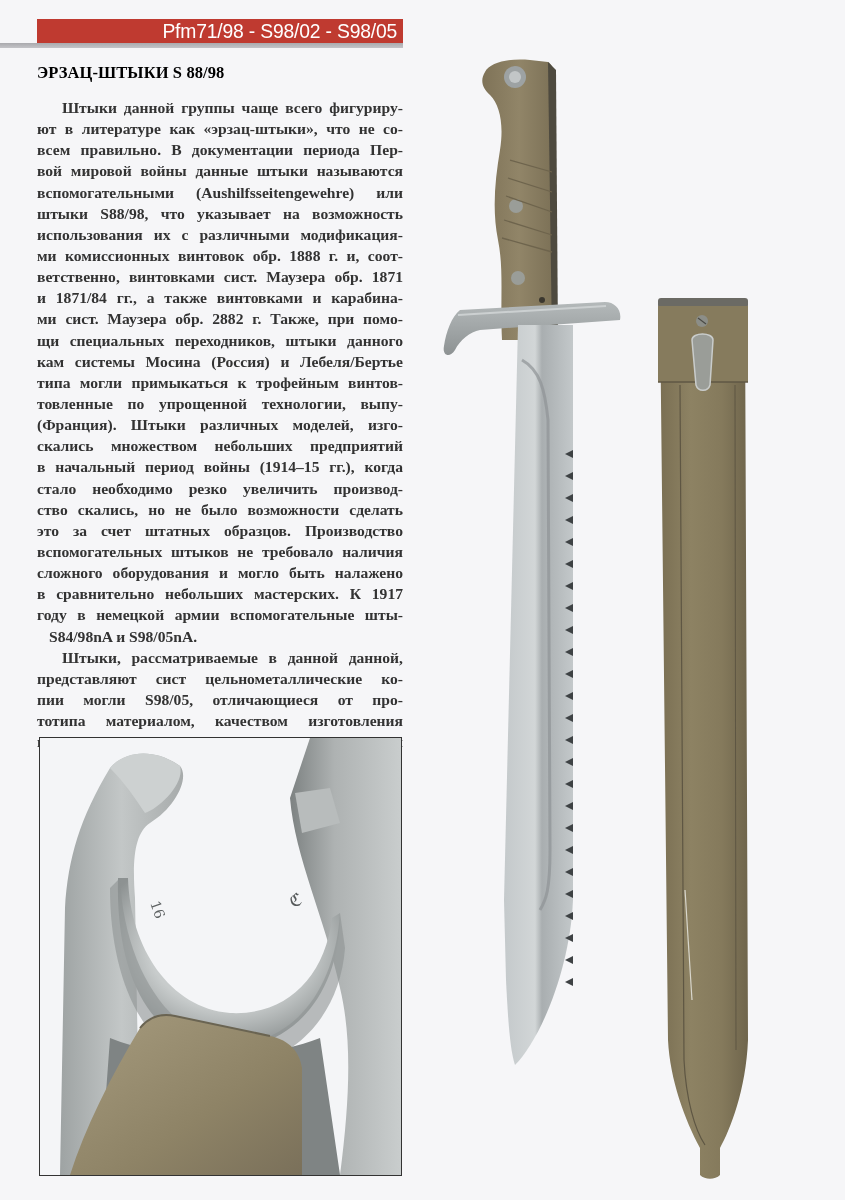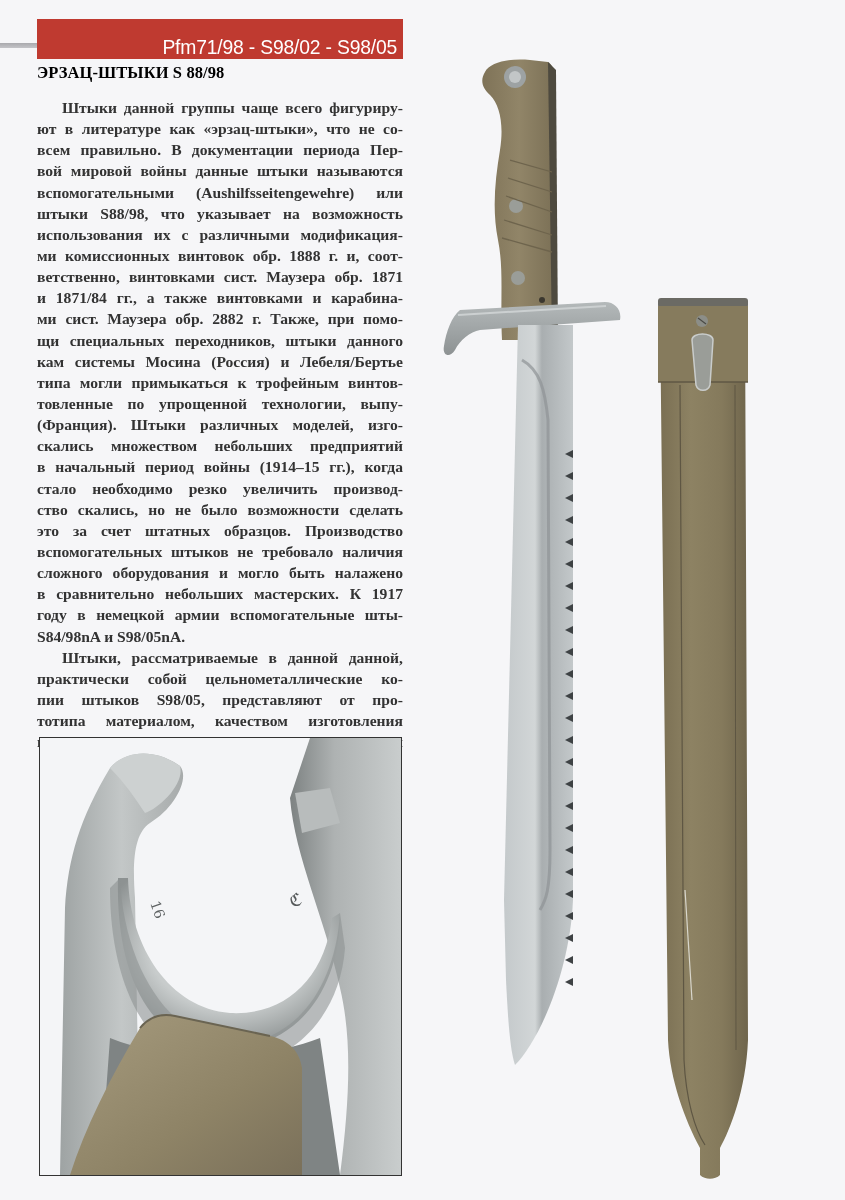--- a/index.html
+++ b/index.html
@@ -8,23 +8,23 @@
     background: #f6f6f8;
     position: relative;
     font-family: "DejaVu Serif", "Liberation Serif", serif;
     color: #2a2a2a;
   }
   .header-underline {
     position: absolute; left: 0; top: 43px; width: 403px; height: 5px;
     background: linear-gradient(#a9a9ad, #c4c4c8);
   }
   .header-bar {
-    position: absolute; left: 37px; top: 19px; width: 366px; height: 40px;
+    position: absolute; left: 37px; top: 19px; width: 366px; height: 24px;
     background: #bf3a30;
-    display: flex; align-items: flex-end; justify-content: flex-end;
+    display: flex; align-items: flex-start; justify-content: flex-end;
     padding-right: 6px; box-sizing: border-box;
   }
   .header-title {
     font-family: "Liberation Sans", "DejaVu Sans", sans-serif;
     font-size: 21px; color: #fff; letter-spacing: -0.2px;
     transform: scaleX(0.92); transform-origin: right center;
     white-space: nowrap; line-height: 24px;
   }
   .section-title {
     position: absolute; left: 37px; top: 63px;
@@ -34,21 +34,21 @@
   }
   .article {
     position: absolute; left: 37px; top: 97px; width: 366px;
     font-family: "Liberation Serif", "DejaVu Serif", serif;
     font-size: 15.6px; line-height: 21.15px; color: #333; font-weight: bold;
   }
   .line {
     display: block; white-space: nowrap; text-align: justify;
     text-align-last: justify; height: 21.15px;
   }
-  .line.last { text-align-last: left; }
+  .line.last { text-align-last: left; margin-left: 12px; }
   .line.indent { padding-left: 25px; }
   .inset-photo {
     position: absolute; left: 39px; top: 737px; width: 363px; height: 439px;
     border: 1px solid #333; box-sizing: border-box; overflow: hidden;
     background: #f5f6f8;
   }
   .main-photo {
     position: absolute; left: 430px; top: 40px; width: 415px; height: 1160px;
   }
   svg { display: block; }
@@ -87,22 +87,22 @@
     <span class="line">ство скались, но не было возможности сделать</span>
     <span class="line">это за счет штатных  образцов. Производство</span>
     <span class="line">вспомогательных штыков не требовало наличия</span>
     <span class="line">сложного оборудования и могло быть налажено</span>
     <span class="line">в сравнительно небольших мастерских. К 1917</span>
     <span class="line">году в немецкой армии вспомогательные шты-</span>
     <span class="line last">S84/98nA и S98/05nA.</span>
   </div>
   <div>
     <span class="line indent">Штыки, рассматриваемые в данной данной,</span>
-    <span class="line">практически собой цельнометаллические ко-</span>
-    <span class="line">пии штыков S98/05, представляют от про-</span>
+    <span class="line">представляют сист цельнометаллические ко-</span>
+    <span class="line">пии могли S98/05, отличающиеся от про-</span>
     <span class="line">тотипа материалом, качеством изготовления</span>
     <span class="line">и загнутым вниз концом крестовины. Клинки</span>
   </div>
 </div>
 
 <div class="inset-photo">
   <svg width="361" height="437" viewBox="0 0 361 437">
     <defs>
       <linearGradient id="metalL" x1="0" y1="0" x2="1" y2="0">
         <stop offset="0" stop-color="#9ea3a3"></stop>

